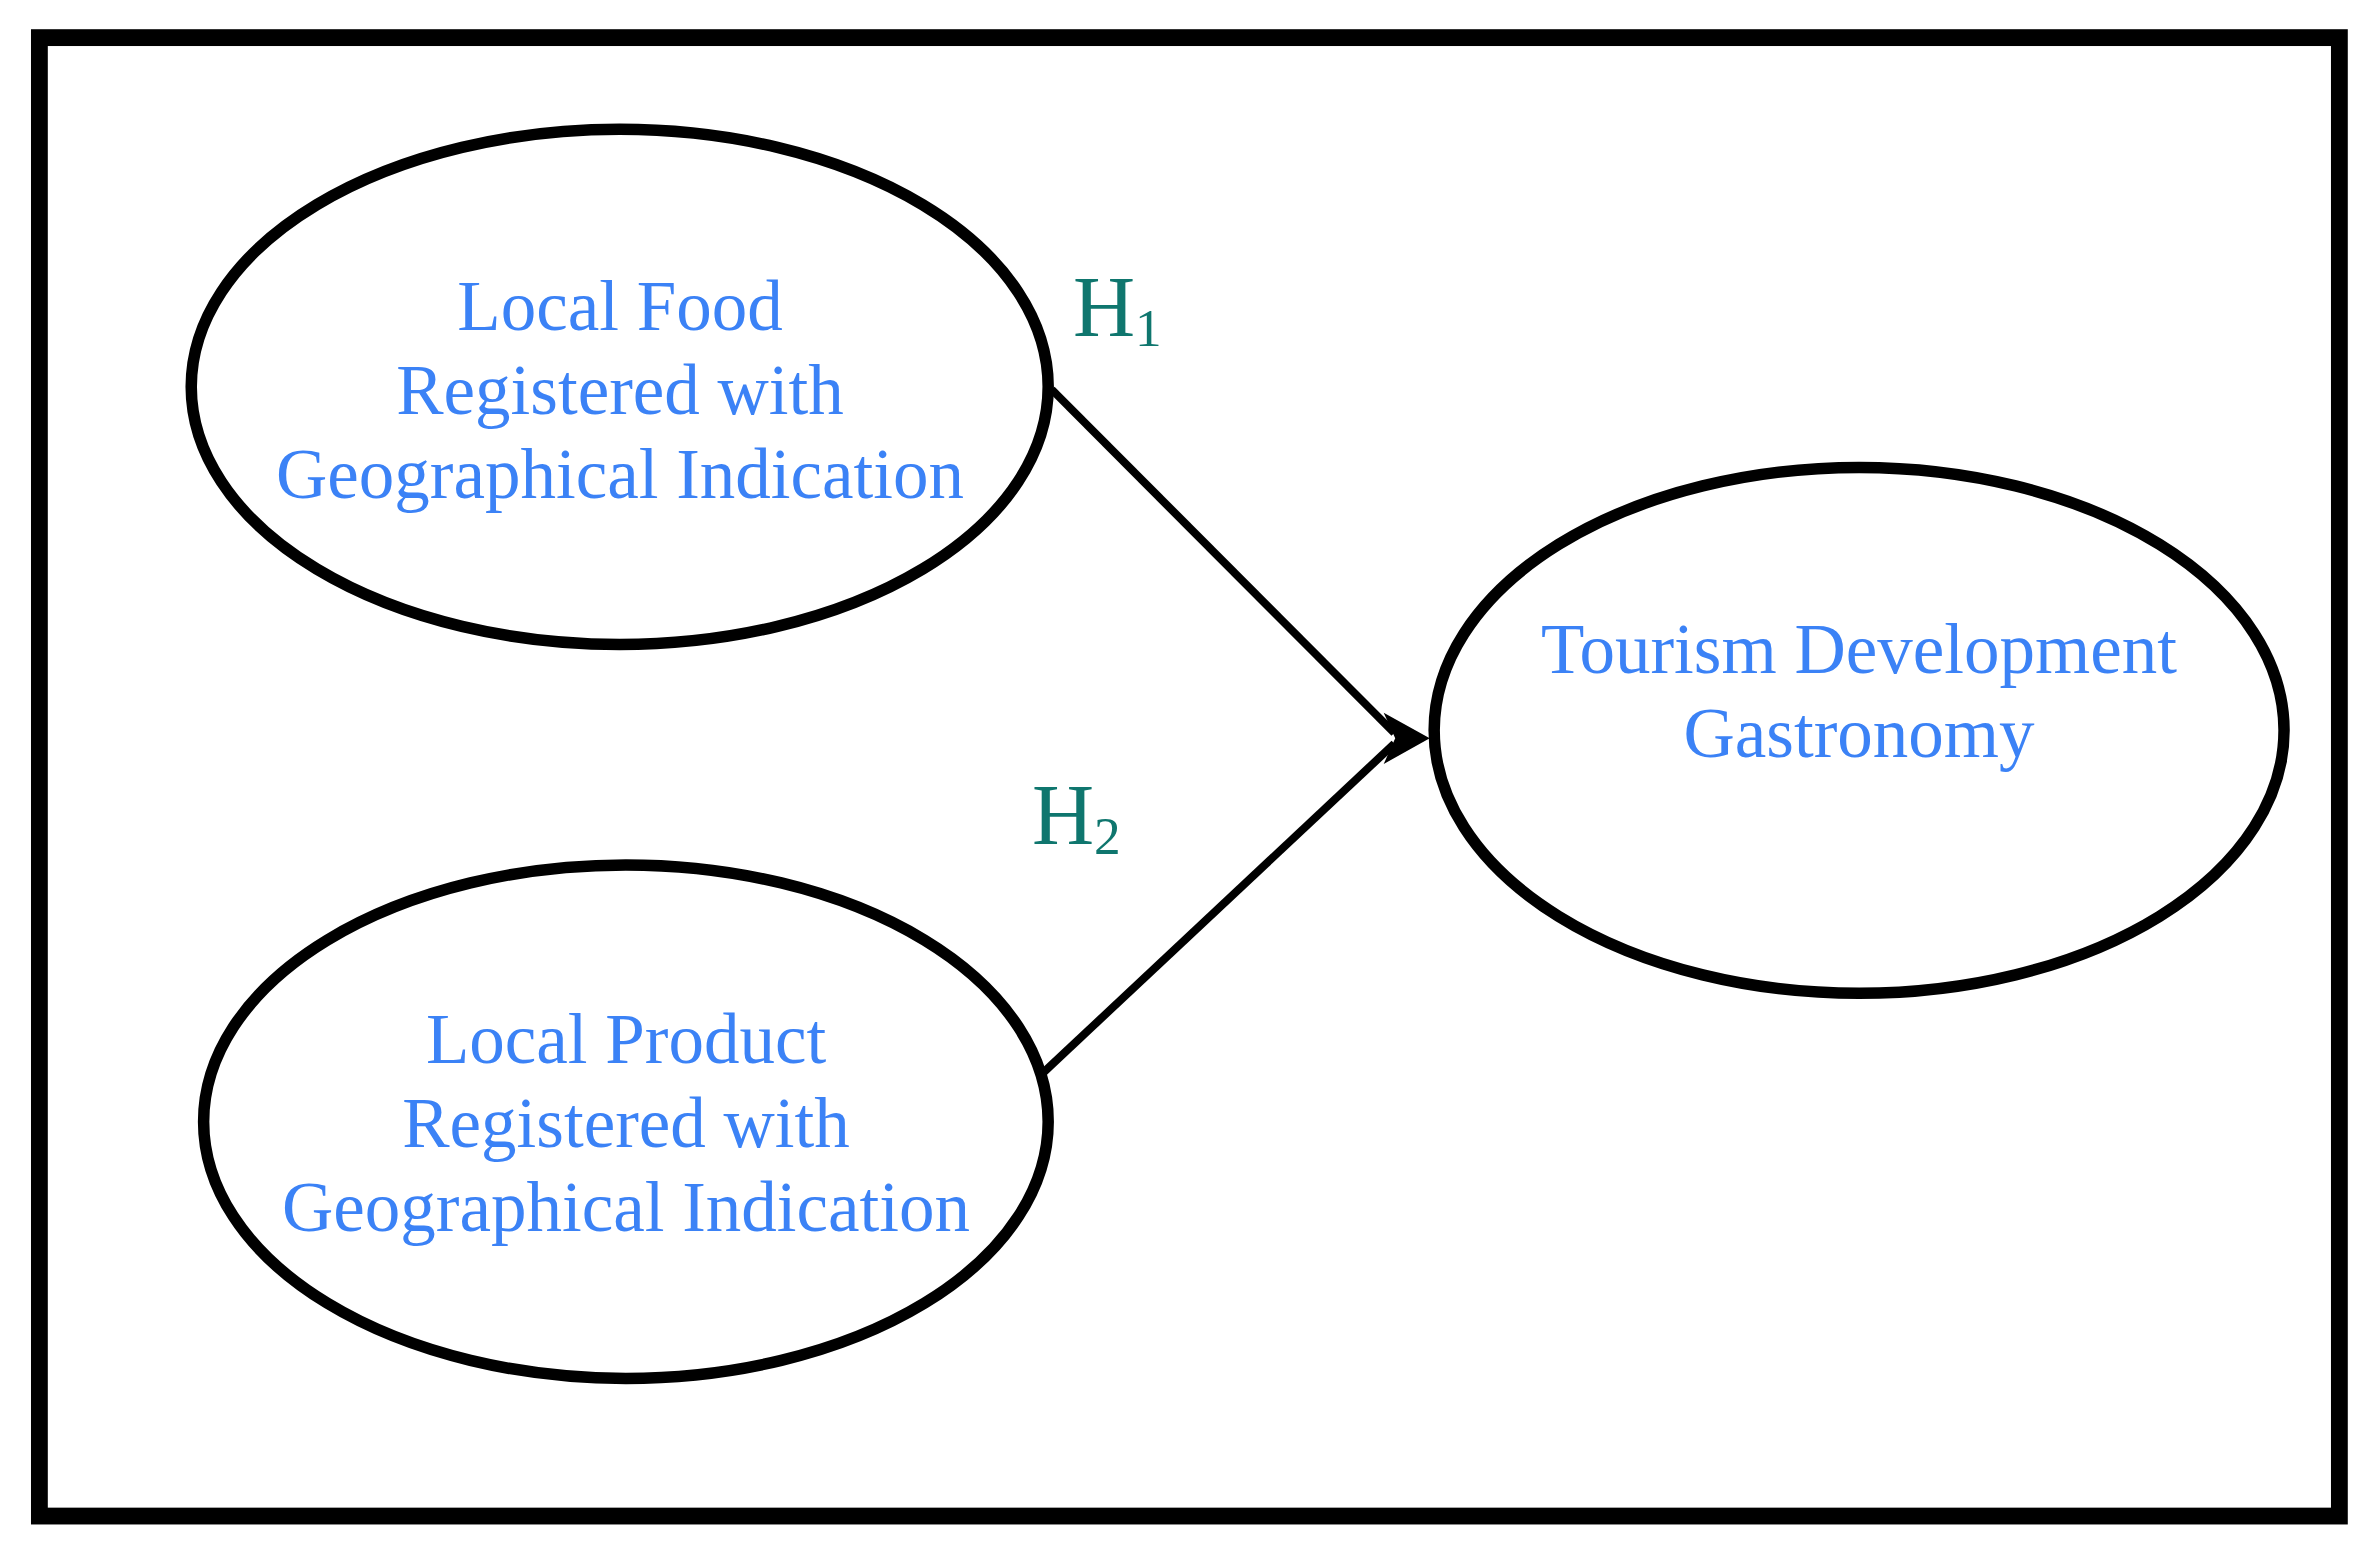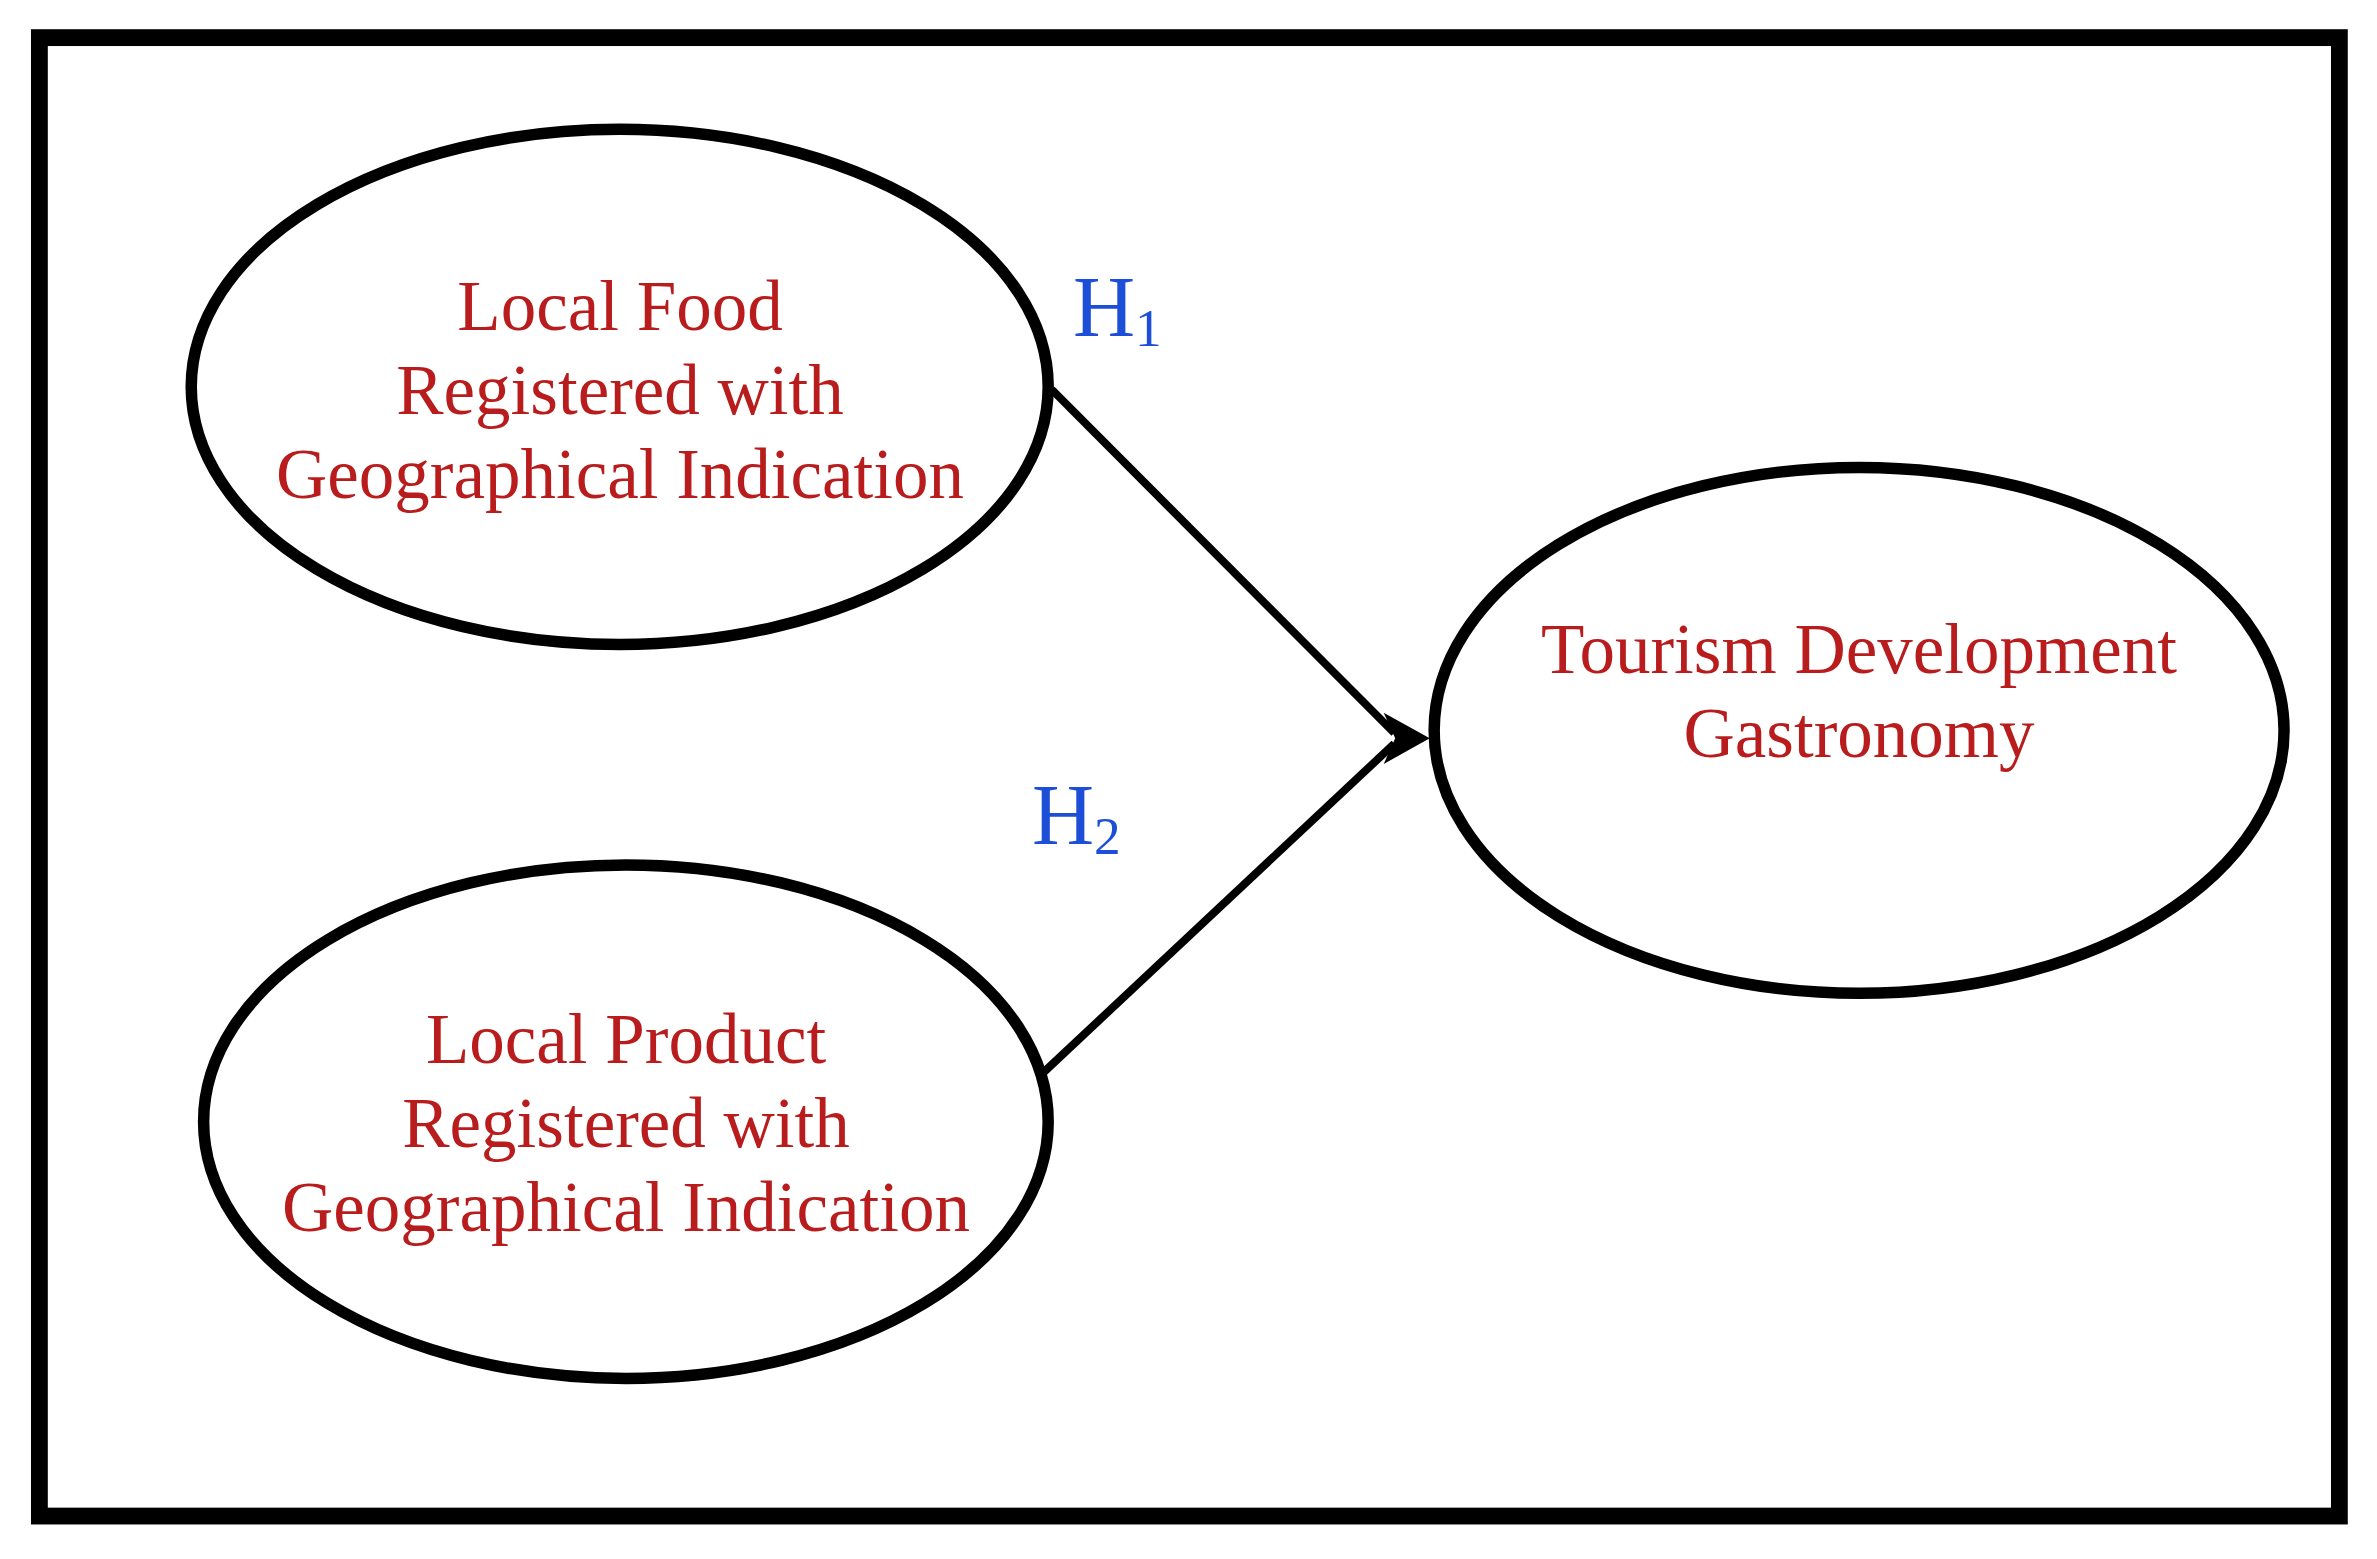--- a/index.html
+++ b/index.html
@@ -23,31 +23,31 @@
     width: 2377px;
     height: 1559px;
   }
   .node-label {
     position: absolute;
     transform: translate(-50%, -50%);
     text-align: center;
     font-size: 71px;
     line-height: 84px;
     white-space: nowrap;
-    color: #b91c1c;
+    color: #3b82f6;
   }
   .node-label .label-line {
     display: block;
   }
   .hypothesis-label {
     position: absolute;
     font-size: 86px;
     line-height: 1;
     white-space: nowrap;
-    color: #1d4ed8;
+    color: #0f766e;
     text-align: center;
   }
   .hypothesis-label sub {
     font-size: 0.62em;
     vertical-align: -0.18em;
   }
 </style>
 </head>
 <body>
 

